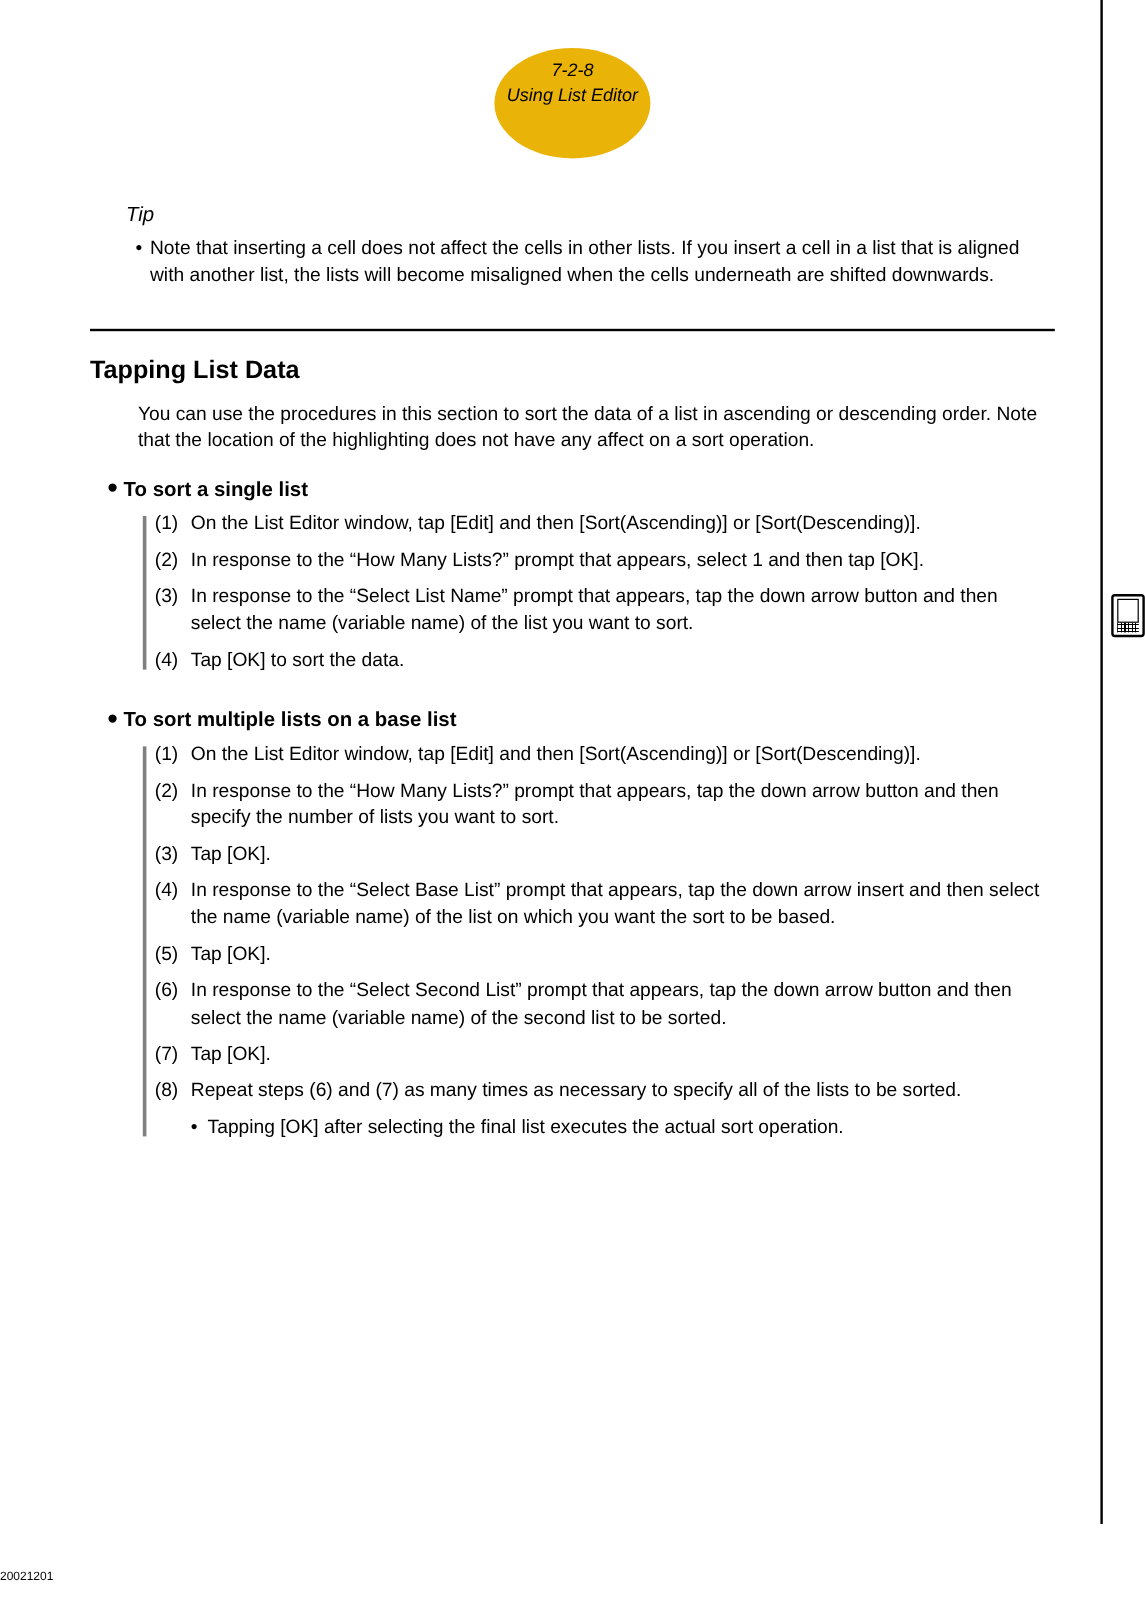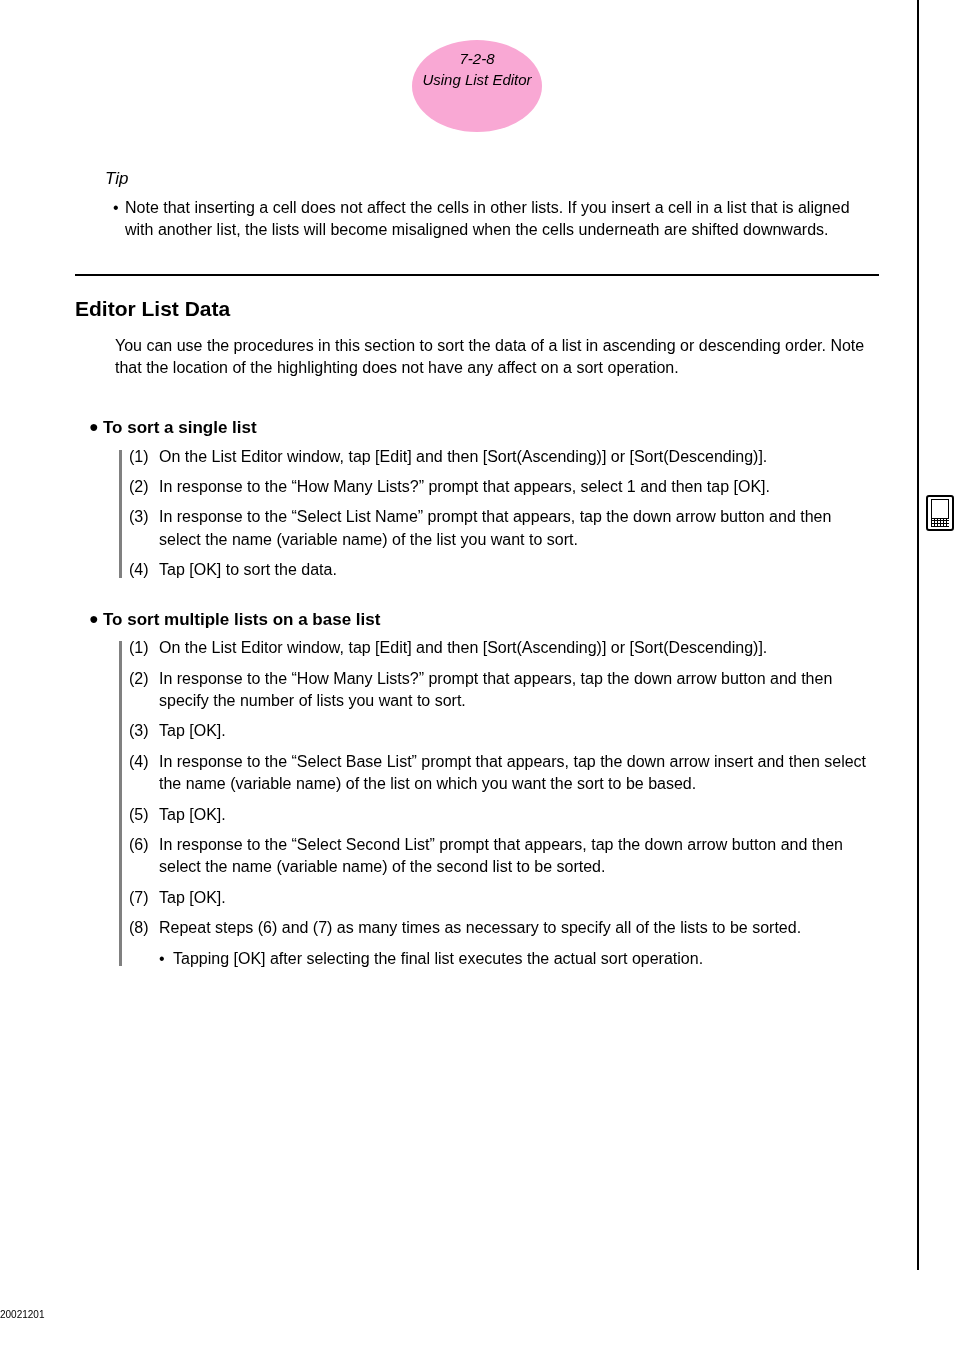--- a/index.html
+++ b/index.html
@@ -1,29 +1,29 @@
 <!DOCTYPE html>
 <html><head>
 <meta charset="utf-8">
 <style>
 * { margin: 0; padding: 0; box-sizing: border-box; }
 body { font-family: Arial, Helvetica, sans-serif; font-size: 16px; line-height: 1.4; color: #000; background: #fff; width: 954px; height: 1352px; position: relative; }
 .page { padding: 40px 75px 40px 75px; position: relative; }
 .right-border { position: absolute; top: 0; right: 35px; width: 2px; height: 1270px; background: #000; }
 .header-badge { text-align: center; margin-bottom: 35px; }
-.badge-circle { display: inline-block; background: #f9a8d4; border-radius: 50%; width: 130px; height: 92px; padding-top: 8px; }
+.badge-circle { display: inline-block; background: #eab308; border-radius: 50%; width: 130px; height: 92px; padding-top: 8px; }
 .badge-num { font-style: italic; font-size: 15px; }
 .badge-title { font-style: italic; font-size: 15px; }
 .tip-heading { font-weight: normal; font-style: italic; font-size: 17px; margin-left: 30px; margin-bottom: 6px; }
 .tip-body { margin-left: 38px; margin-right: 10px; font-size: 16px; }
 .tip-body .bullet { display: inline-block; width: 12px; vertical-align: top; }
 .tip-body .btxt { display: inline-block; width: calc(100% - 14px); vertical-align: top; }
 .section-rule { border: none; border-top: 2px solid #000; margin: 32px 0 18px 0; }
 .h2 { font-weight: bold; font-size: 21px; margin-bottom: 12px; }
-.intro { margin-left: 40px; margin-right: 10px; margin-bottom: 36px; font-size: 16px; }
+.intro { margin-left: 40px; margin-right: 10px; margin-bottom: 16px; font-size: 16px; }
 .sub-row { margin-left: 14px; margin-bottom: 6px; }
 .disc { display: inline-block; width: 14px; font-size: 16px; vertical-align: top; }
 .sub-h { font-weight: bold; font-size: 17px; }
 .steps { margin-left: 44px; margin-right: 10px; margin-bottom: 26px; position: relative; padding-left: 10px; }
 .steps::before { content: ""; position: absolute; left: 0; top: 4px; bottom: 4px; width: 3px; background: #808080; }
 .step { margin-bottom: 8px; display: flex; }
 .step .num { flex: 0 0 30px; }
 .step .txt { flex: 1; }
 .sub-bullet { margin-left: 30px; display: flex; }
 .sub-bullet .sb { flex: 0 0 14px; }
@@ -46,21 +46,21 @@
     </div>
   </div>
 
   <div class="tip-heading">Tip</div>
   <div class="tip-body">
     <span class="bullet">•</span><span class="btxt">Note that inserting a cell does not affect the cells in other lists. If you insert a cell in a list that is aligned with another list, the lists will become misaligned when the cells underneath are shifted downwards.</span>
   </div>
 
   <hr class="section-rule">
 
-  <div class="h2">Editor List Data</div>
+  <div class="h2">Tapping List Data</div>
   <div class="intro">You can use the procedures in this section to sort the data of a list in ascending or descending order. Note that the location of the highlighting does not have any affect on a sort operation.</div>
 
   <div class="sub-row">
     <span class="disc">●</span><span class="sub-h">To sort a single list</span>
   </div>
   <div class="steps">
     <div class="step">
         <span class="num">(1)</span>
         <span class="txt">On the List Editor window, tap [Edit] and then [Sort(Ascending)] or [Sort(Descending)].</span>
       </div>

